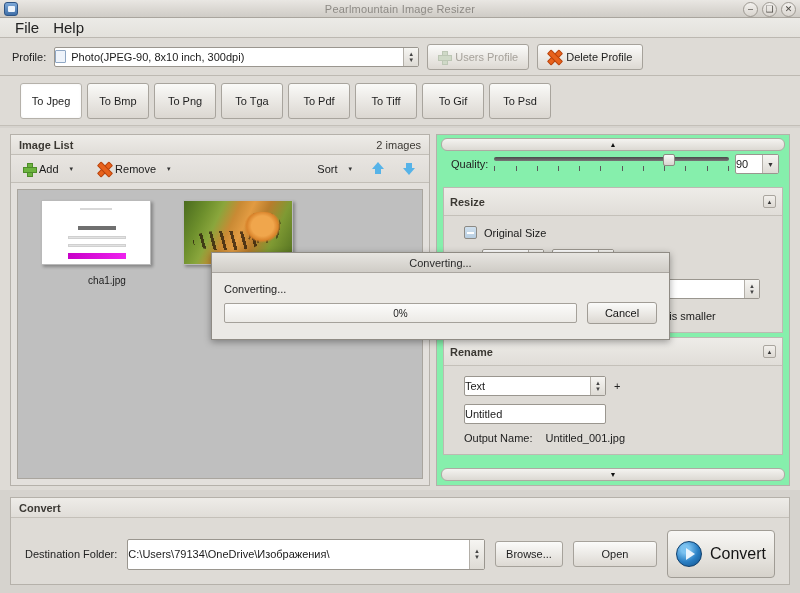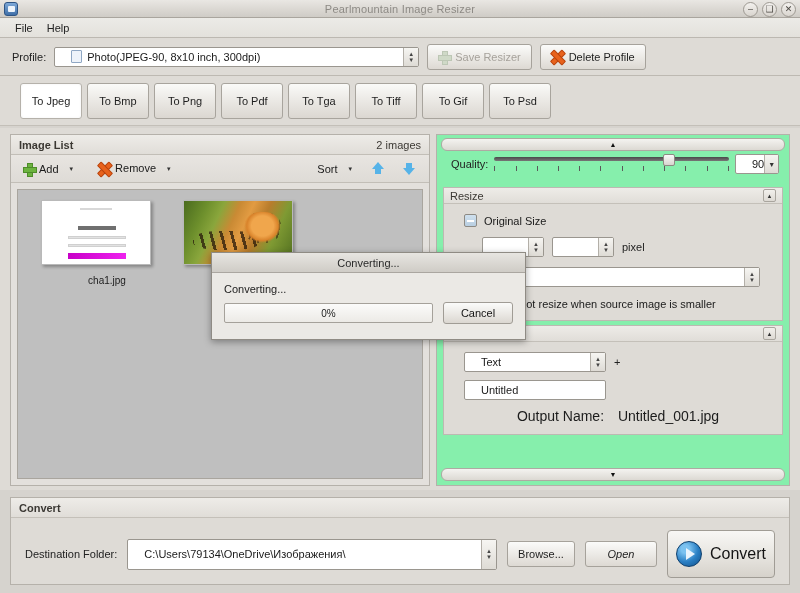--- a/index.html
+++ b/index.html
@@ -47,39 +47,39 @@
     font-size:9px;color:#4a4742;line-height:1;
   }
 
   
   .menubar{
     height:20px;
     background:linear-gradient(to bottom,#ecebe7,#e3e1dc);
     border-bottom:1px solid #bcb8b1;
     display:flex; align-items:center; padding-left:8px;
   }
-  .menuitem{ padding:2px 7px; font-size:11px; color:#222; }
+  .menuitem{ padding:2px 7px; font-size:15px; color:#222; }
 
   
   .profilebar{
     height:38px;
     background:#dedbd6;
     border-bottom:1px solid #bdb9b2;
     display:flex; align-items:center; padding:0 12px;
     gap:8px;
   }
   .lbl{ font-size:11px; color:#222; }
 
   .combo{
     height:20px;
     background:#fff;
     border:1px solid #9a968f;
     border-radius:2px;
     display:flex; align-items:center;
-    padding:0 0 0 16px;
+    padding:0 0 0 0;
     position:relative;
     font-size:11px;
   }
   .combo .spin{
     width:15px; height:100%;
     margin-left:auto;
     background:linear-gradient(to bottom,#f6f5f2,#dedbd5);
     border-left:1px solid #b3afa8;
     display:flex;flex-direction:column;align-items:center;justify-content:center;
     font-size:6px; color:#444; line-height:6px;
@@ -174,21 +174,21 @@
     color:#3b3833;
   }
   .imglist-head .count{ margin-left:auto; font-weight:normal; color:#3b3833; }
   .imglist-toolbar{
     height:28px;
     background:linear-gradient(to bottom,#e8e5e1,#dedbd6);
     border-bottom:1px solid #c2beb7;
     display:flex;align-items:center; gap:4px; padding:0 8px;
     font-size:11px;
   }
-  .tbitem{ display:flex;align-items:flex-start;gap:4px; padding:2px 4px; }
+  .tbitem{ display:flex;align-items:center;gap:4px; padding:2px 4px; }
   .caret{ font-size:7px;color:#333; padding:0 3px; }
   .arrowbtn{ width:15px;height:15px; position:relative; }
   .arrow-up, .arrow-down{
     width:0;height:0;border-left:6px solid transparent;border-right:6px solid transparent;
     position:absolute;left:1px;
   }
   .arrow-up{ border-bottom:7px solid #56b3e8; top:1px; }
   .arrow-up-stem{ position:absolute;left:4px;top:7px;width:6px;height:6px;background:#56b3e8; }
   .arrow-down{ border-top:7px solid #56b3e8; bottom:1px; }
   .arrow-down-stem{ position:absolute;left:4px;top:2px;width:6px;height:6px;background:#56b3e8; }
@@ -282,51 +282,51 @@
   }
   .slider .ticks i{ width:1px;height:5px;background:#5a5a5a;display:block; }
   .qbox{ width:44px; }
 
   .section{
     margin:4px 6px 0 6px;
     background:#dedbd6;
     border:1px solid #bdb9b2;
   }
   .section-head{
-    height:16px;
+    height:28px;
     background:linear-gradient(to bottom,#eeece8,#e0ddd8);
     border-bottom:1px solid #c4c0b9;
     display:flex;align-items:center;padding:0 6px;
-    font-size:11px;font-weight:normal;color:#3b3833;
+    font-size:11px;font-weight:bold;color:#3b3833;
   }
   .collapse{
     margin-left:auto;width:13px;height:13px;
     background:linear-gradient(to bottom,#f2f0ec,#ddd9d3);
     border:1px solid #a9a59e;border-radius:2px;
     display:flex;align-items:center;justify-content:center;font-size:6px;color:#333;
   }
-  .section-body{ padding:8px 10px 10px 10px;text-align:center; }
+  .section-body{ padding:8px 10px 10px 10px; }
   .radio-row{ display:flex;align-items:center;gap:7px;margin:2px 0 10px 10px; }
   .radiobox{
     width:13px;height:13px;border:1px solid #8d8a84;border-radius:2px;
     background:linear-gradient(to bottom,#cfe0ee,#b8cee1);
     display:flex;align-items:center;justify-content:center;
   }
   .radiobox i{ width:7px;height:2px;background:#fff;display:block; }
   .dimrow{ display:flex;align-items:center;gap:8px;margin:0 0 10px 28px; }
   .numbox{ width:62px; }
   .widebox{ width:100%; }
   .chk-row{ display:flex;align-items:center;gap:8px;margin-left:28px; }
   .chkbox{
     width:13px;height:13px;border:1px solid #9a968f;border-radius:2px;
     background:linear-gradient(to bottom,#cdd8e2,#b6c4d2);
   }
   .renrow{ display:flex;align-items:center;gap:8px;margin:2px 0 8px 10px; }
   .renrow .halfbox{ width:142px; }
-  .outname{ margin-left:10px;font-size:14px;color:#1c1c1c; }
+  .outname{ margin-left:10px;font-size:11px;color:#1c1c1c; }
   .outname b{ font-weight:normal;margin-left:10px; }
 
   
   .convert{
     position:absolute;left:10px;right:10px;bottom:8px;height:88px;
     background:#dedbd6;
     border:1px solid #b5b1aa;
   }
   .convert-head{
     height:20px;
@@ -354,21 +354,21 @@
     display:flex;align-items:center;justify-content:center;
   }
   .playicon i{
     width:0;height:0;border-left:9px solid #eaf4fd;
     border-top:6px solid transparent;border-bottom:6px solid transparent;
     margin-left:3px;display:block;
   }
 
   
   .overlay-dialog{
-    position:absolute;left:211px;top:252px;width:315px;height:88px;
+    position:absolute;left:211px;top:252px;width:459px;height:88px;
     background:#ebe9e5;
     border:1px solid #8f8b84;
     box-shadow:0 2px 7px rgba(0,0,0,.35);
     z-index:50;
   }
   .dlg-title{
     height:20px;
     background:linear-gradient(to bottom,#e7e5e1,#cfccc6);
     border-bottom:1px solid #aaa6a0;
     display:flex;align-items:center;justify-content:center;
@@ -413,34 +413,34 @@
 
 <div class="profilebar">
   <span class="lbl">Profile:</span>
   <div class="combo" style="width:365px;">
     <span class="docicon"></span>
     <span>Photo(JPEG-90, 8x10 inch, 300dpi)</span>
     <span class="spin">▲<br>▼</span>
   </div>
   <div class="btn disabled">
     <span class="plusicon dim"></span>
-    <span>Save Resizer</span>
+    <span>Users Profile</span>
   </div>
   <div class="btn">
     <span class="xicon"></span>
     <span>Delete Profile</span>
   </div>
 </div>
 
 <div class="tabrow">
   <div class="tab active">To Jpeg</div>
   <div class="tab">To Bmp</div>
   <div class="tab">To Png</div>
+  <div class="tab">To Tga</div>
   <div class="tab">To Pdf</div>
-  <div class="tab">To Tga</div>
   <div class="tab">To Tiff</div>
   <div class="tab">To Gif</div>
   <div class="tab">To Psd</div>
 </div>
 
 <div class="main">
 
   <div class="imglist">
     <div class="imglist-head">
       <span>Image List</span>
@@ -593,21 +593,21 @@
   </div>
   <div class="convert-body">
     <span class="lbl">Destination Folder:</span>
     <div class="combo destbox">
       <span>C:\Users\79134\OneDrive\Изображения\</span>
       <span class="spin">▲<br>▼</span>
     </div>
     <div class="btn" style="width:68px;">
       <span>Browse...</span>
     </div>
-    <div class="btn" style="width:72px;font-style:italic;">
+    <div class="btn" style="width:84px;">
       <span>Open</span>
     </div>
     <div class="bigbtn">
       <span class="playicon">
           <i></i>
         </span>
       <span>Convert</span>
     </div>
   </div>
 </div>

